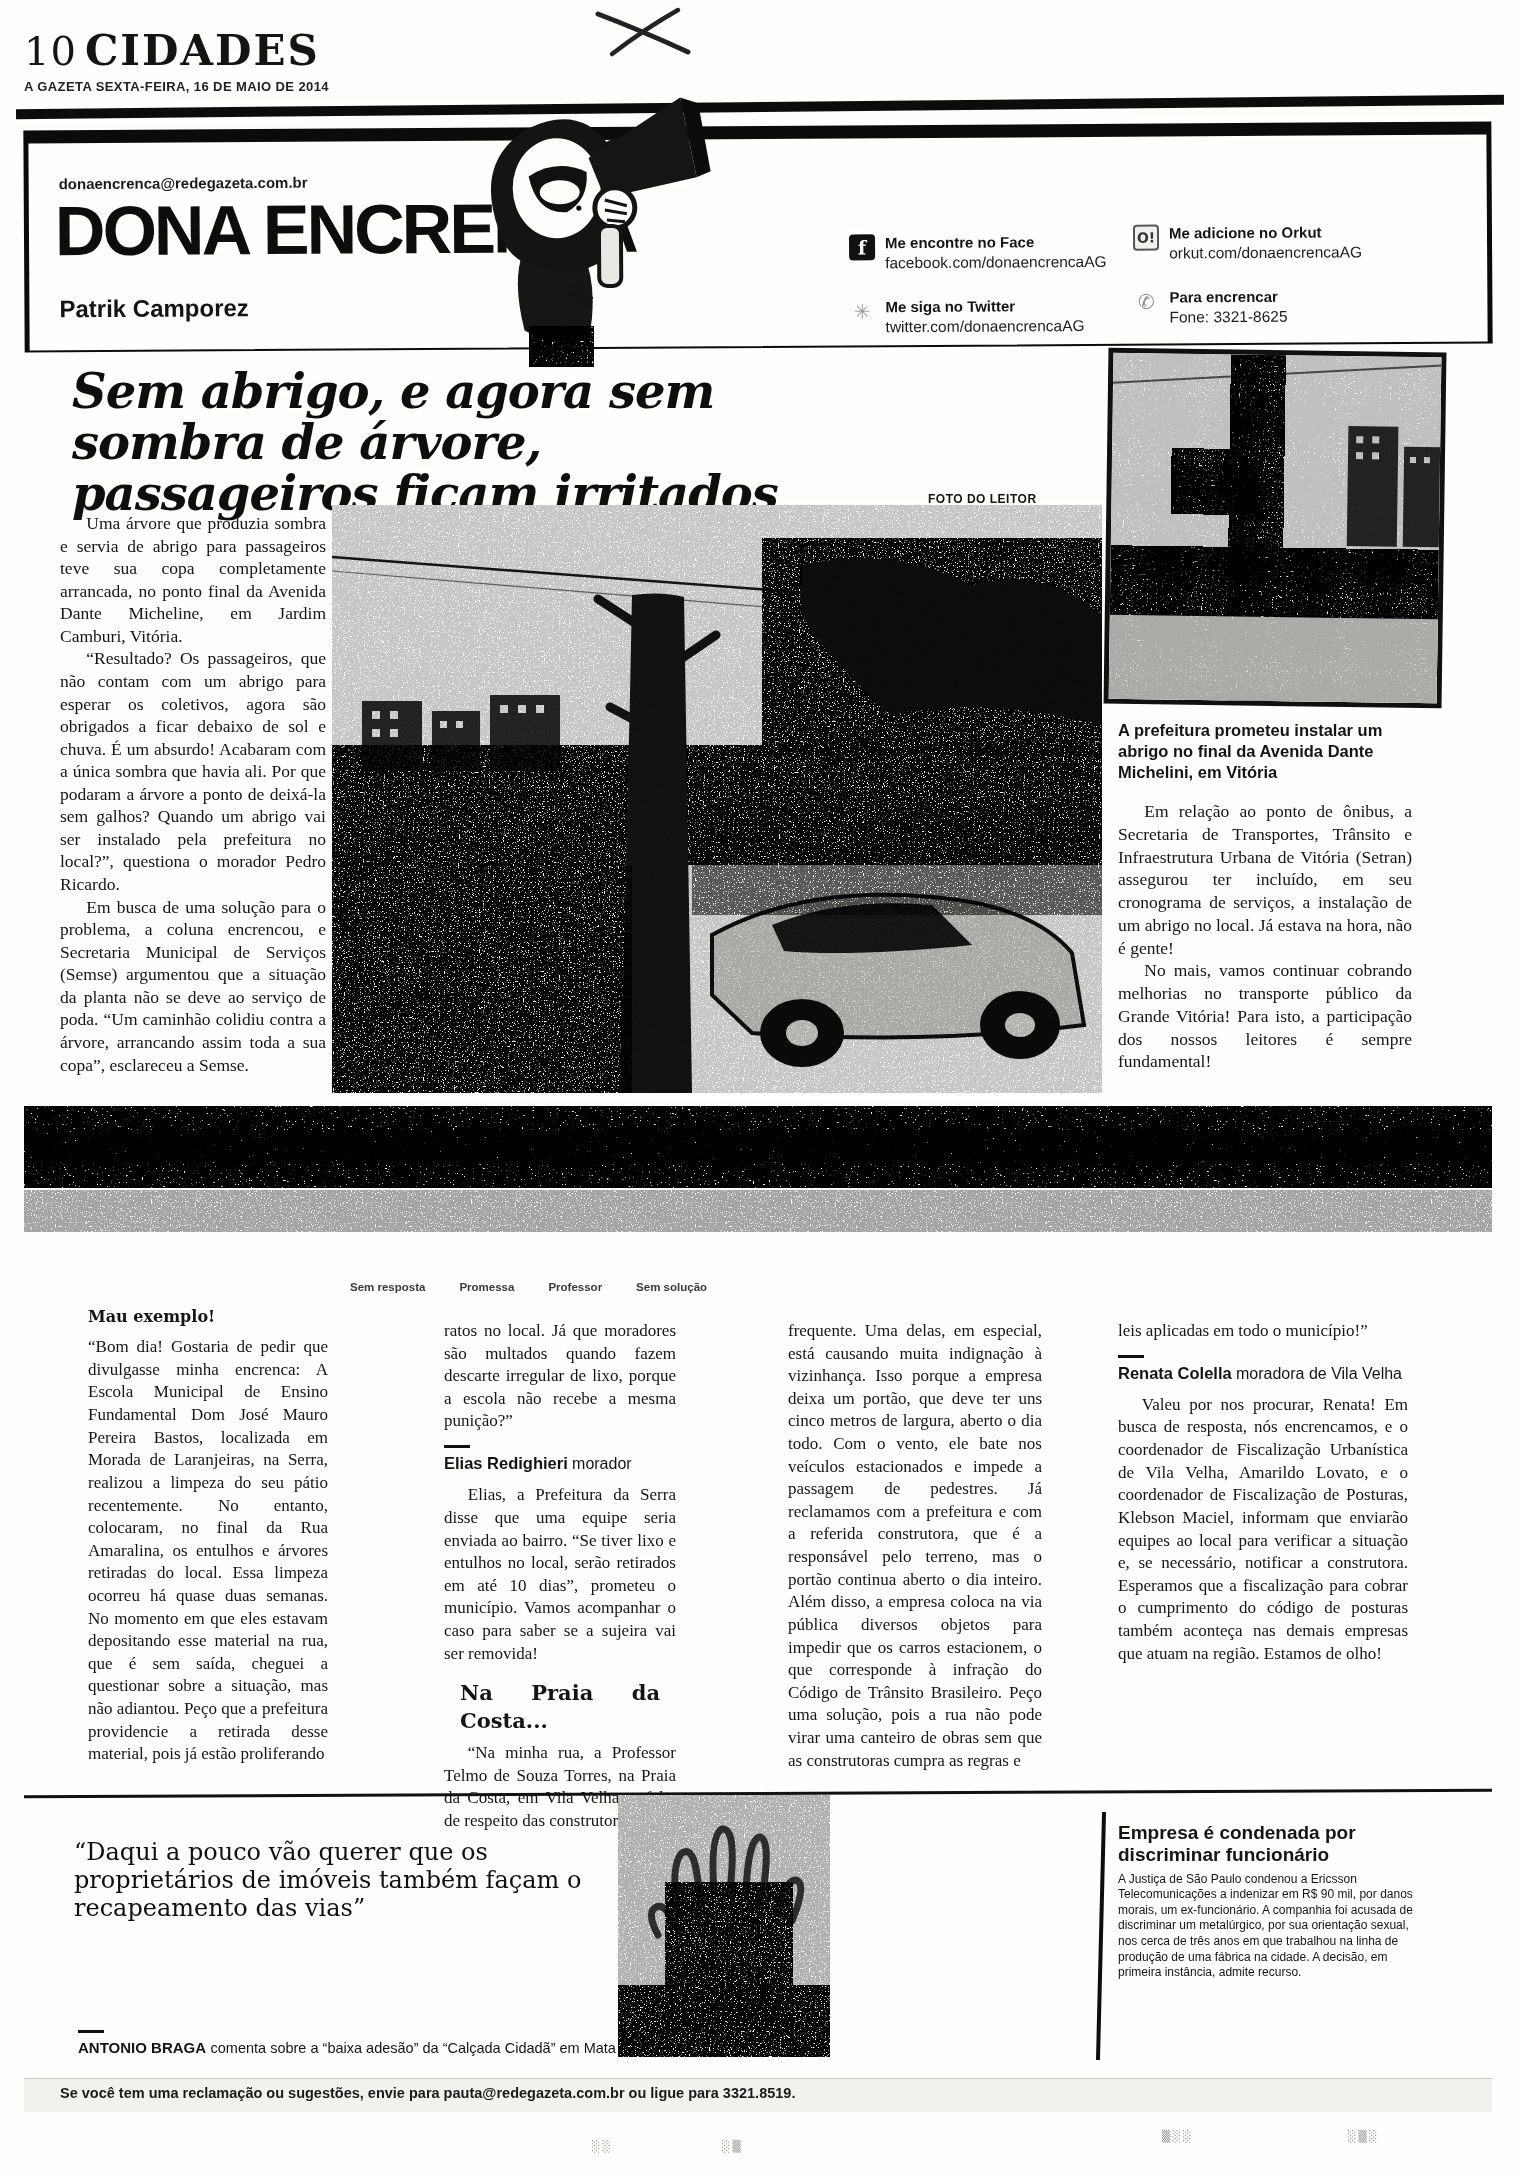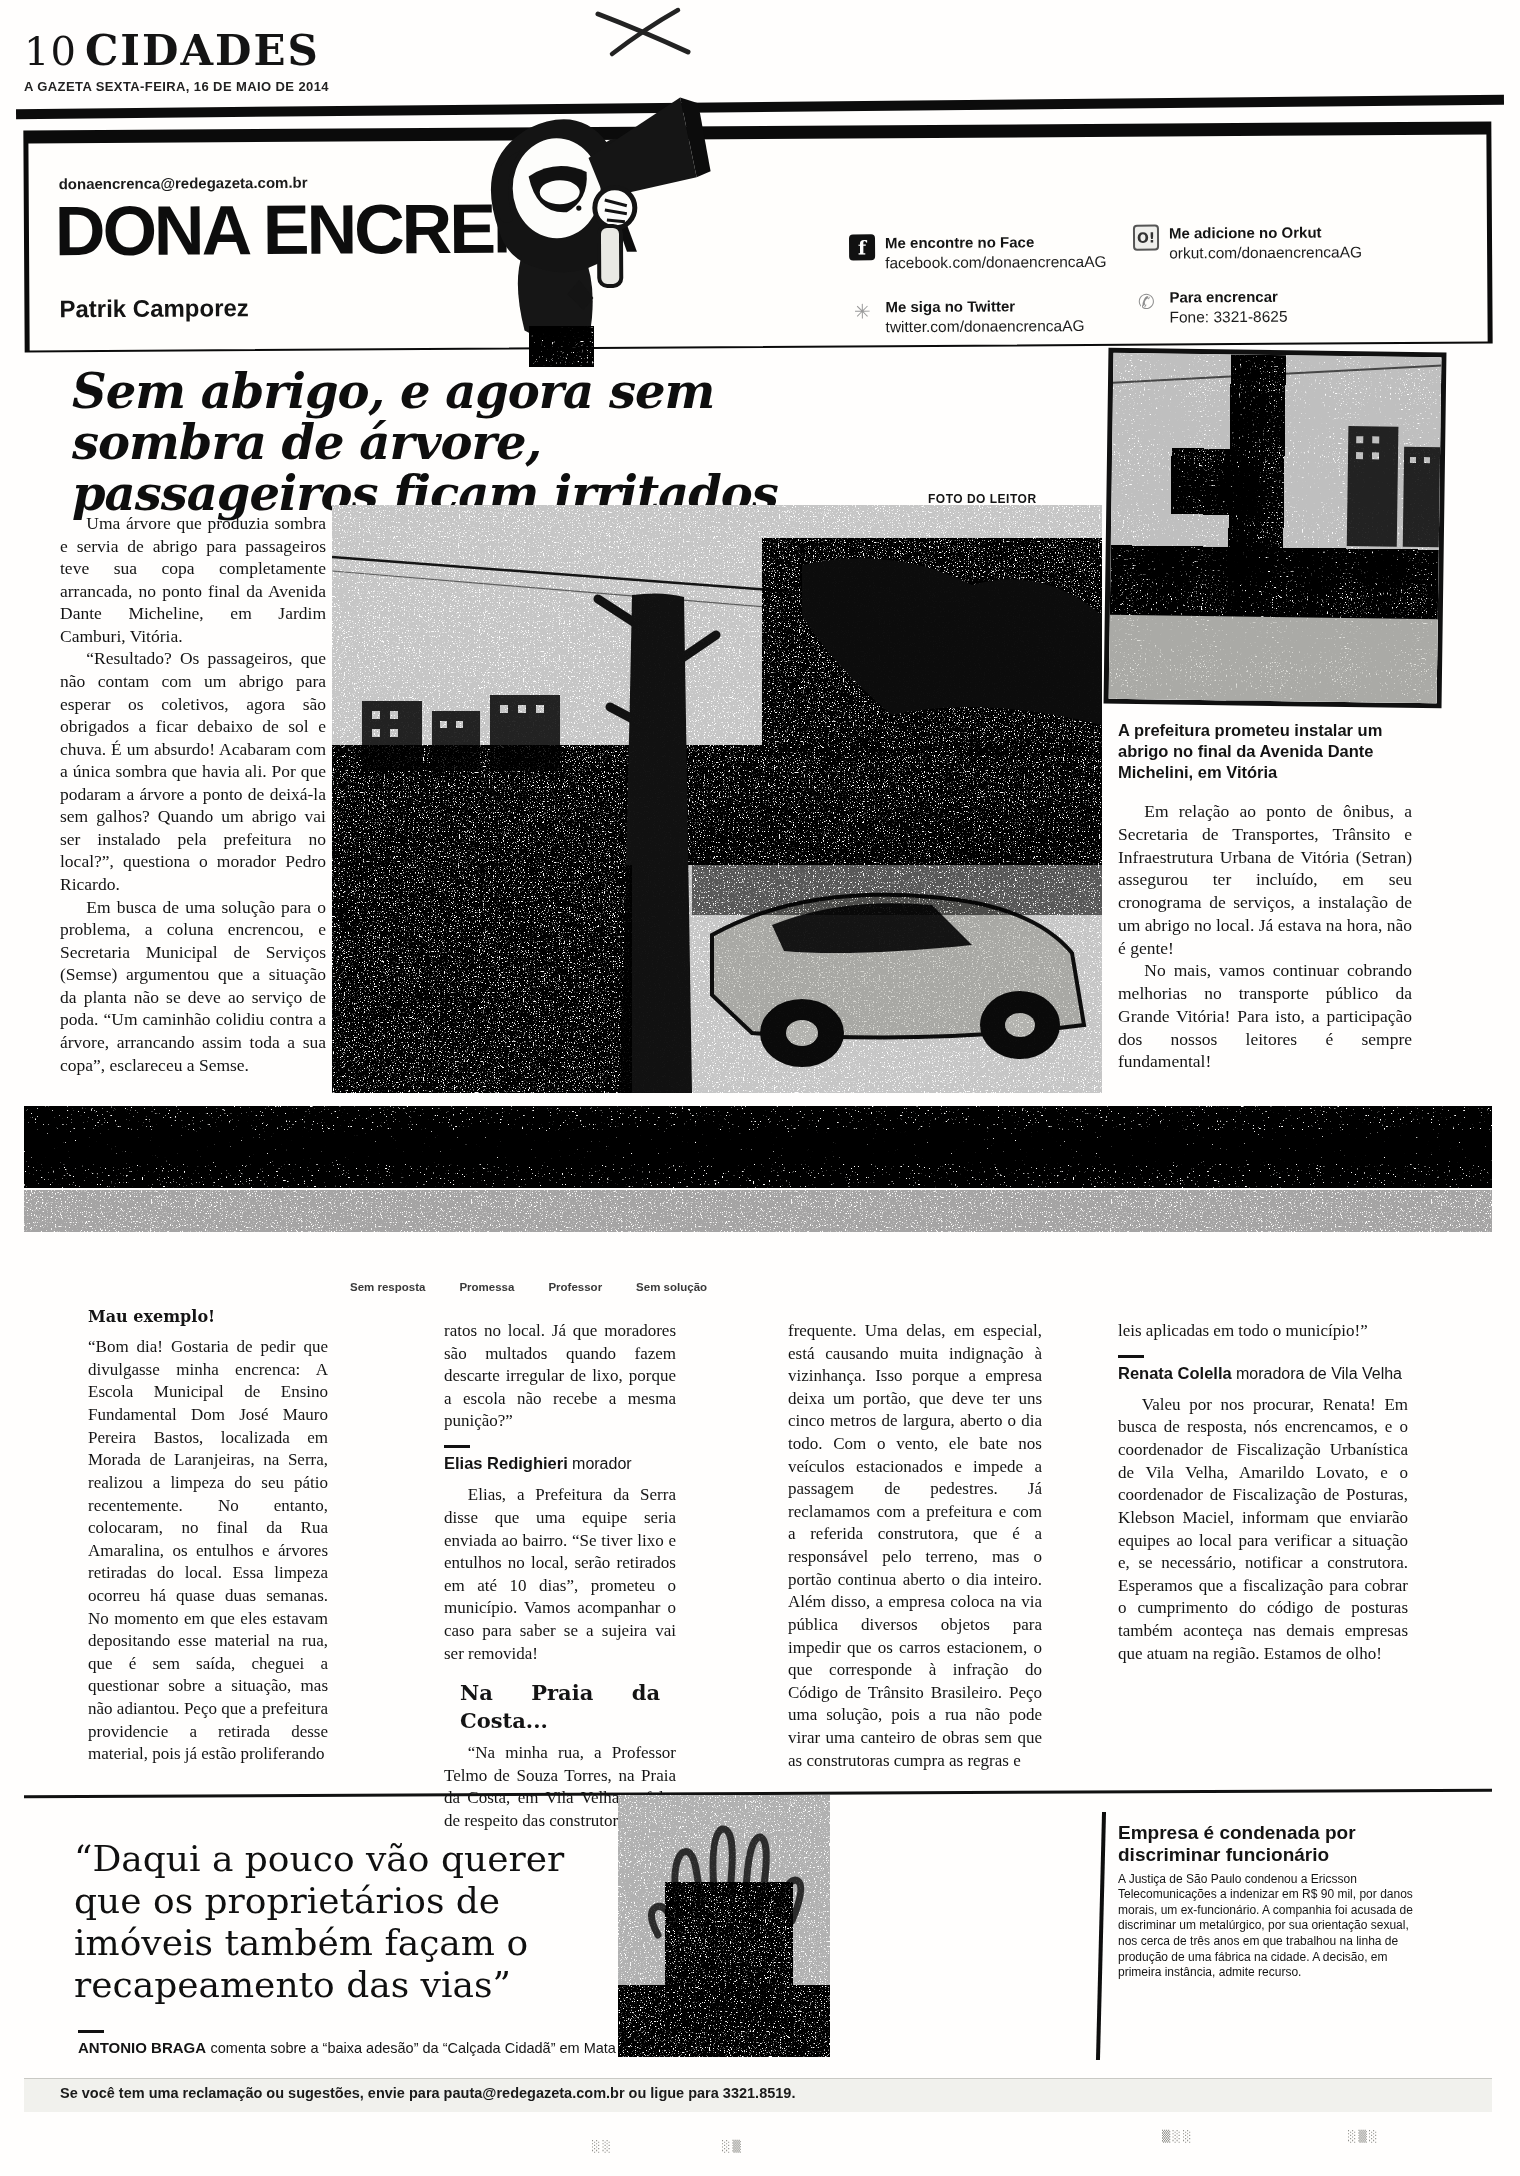--- a/index.html
+++ b/index.html
@@ -66,21 +66,21 @@
   .letter-heading { font-family:"DejaVu Serif", serif; font-size:16px; font-weight:700; margin-bottom:9px; text-indent:0; }
   .letter-subhead { font-family:"DejaVu Serif", serif; font-size:21px; font-weight:700; margin:14px 16px 7px; }
   .sig-dash { width:26px; height:3px; background:#111; margin:12px 0 5px; }
   .sig-name { font-family:"Liberation Sans", sans-serif; font-size:16.5px; font-weight:800; }
   .sig-role { font-family:"Liberation Sans", sans-serif; font-size:16px; font-weight:400; }
   .sig-block { margin-bottom:10px; line-height:1.25; }
 
   
   .rule-bottom { position:absolute; left:24px; width:1468px; top:1792px; height:3px; background:#111; transform:rotate(-0.25deg); }
   .big-quote { position:absolute; left:74px; top:1838px; width:560px;
-               font-family:"DejaVu Serif", serif; font-size:36px; line-height:1.17; color:#101010; }
+               font-family:"DejaVu Serif", serif; font-size:24px; line-height:1.17; color:#101010; }
   .attribution { position:absolute; left:78px; top:2030px; width:700px; font-family:"Liberation Sans", sans-serif; }
   .attr-dash { width:26px; height:3px; background:#111; margin-bottom:6px; }
   .attr-name { font-size:15px; font-weight:700;text-align:right; }
   .attr-rest { font-size:14.5px; }
   .hand-photo { position:absolute; left:618px; top:1795px; width:212px; height:262px; }
   .sidebar-line { position:absolute; left:1099px; top:1812px; width:4px; height:248px; background:#0e0e0e; transform:rotate(1.4deg); }
   .sidebar-story { position:absolute; left:1118px; top:1806px; width:304px; font-family:"Liberation Sans", sans-serif;margin-top:16px; }
   .sidebar-title { font-size:19px; font-weight:800; line-height:1.15; margin-bottom:6px; }
   .sidebar-body { font-size:12px; line-height:1.3; }
 

